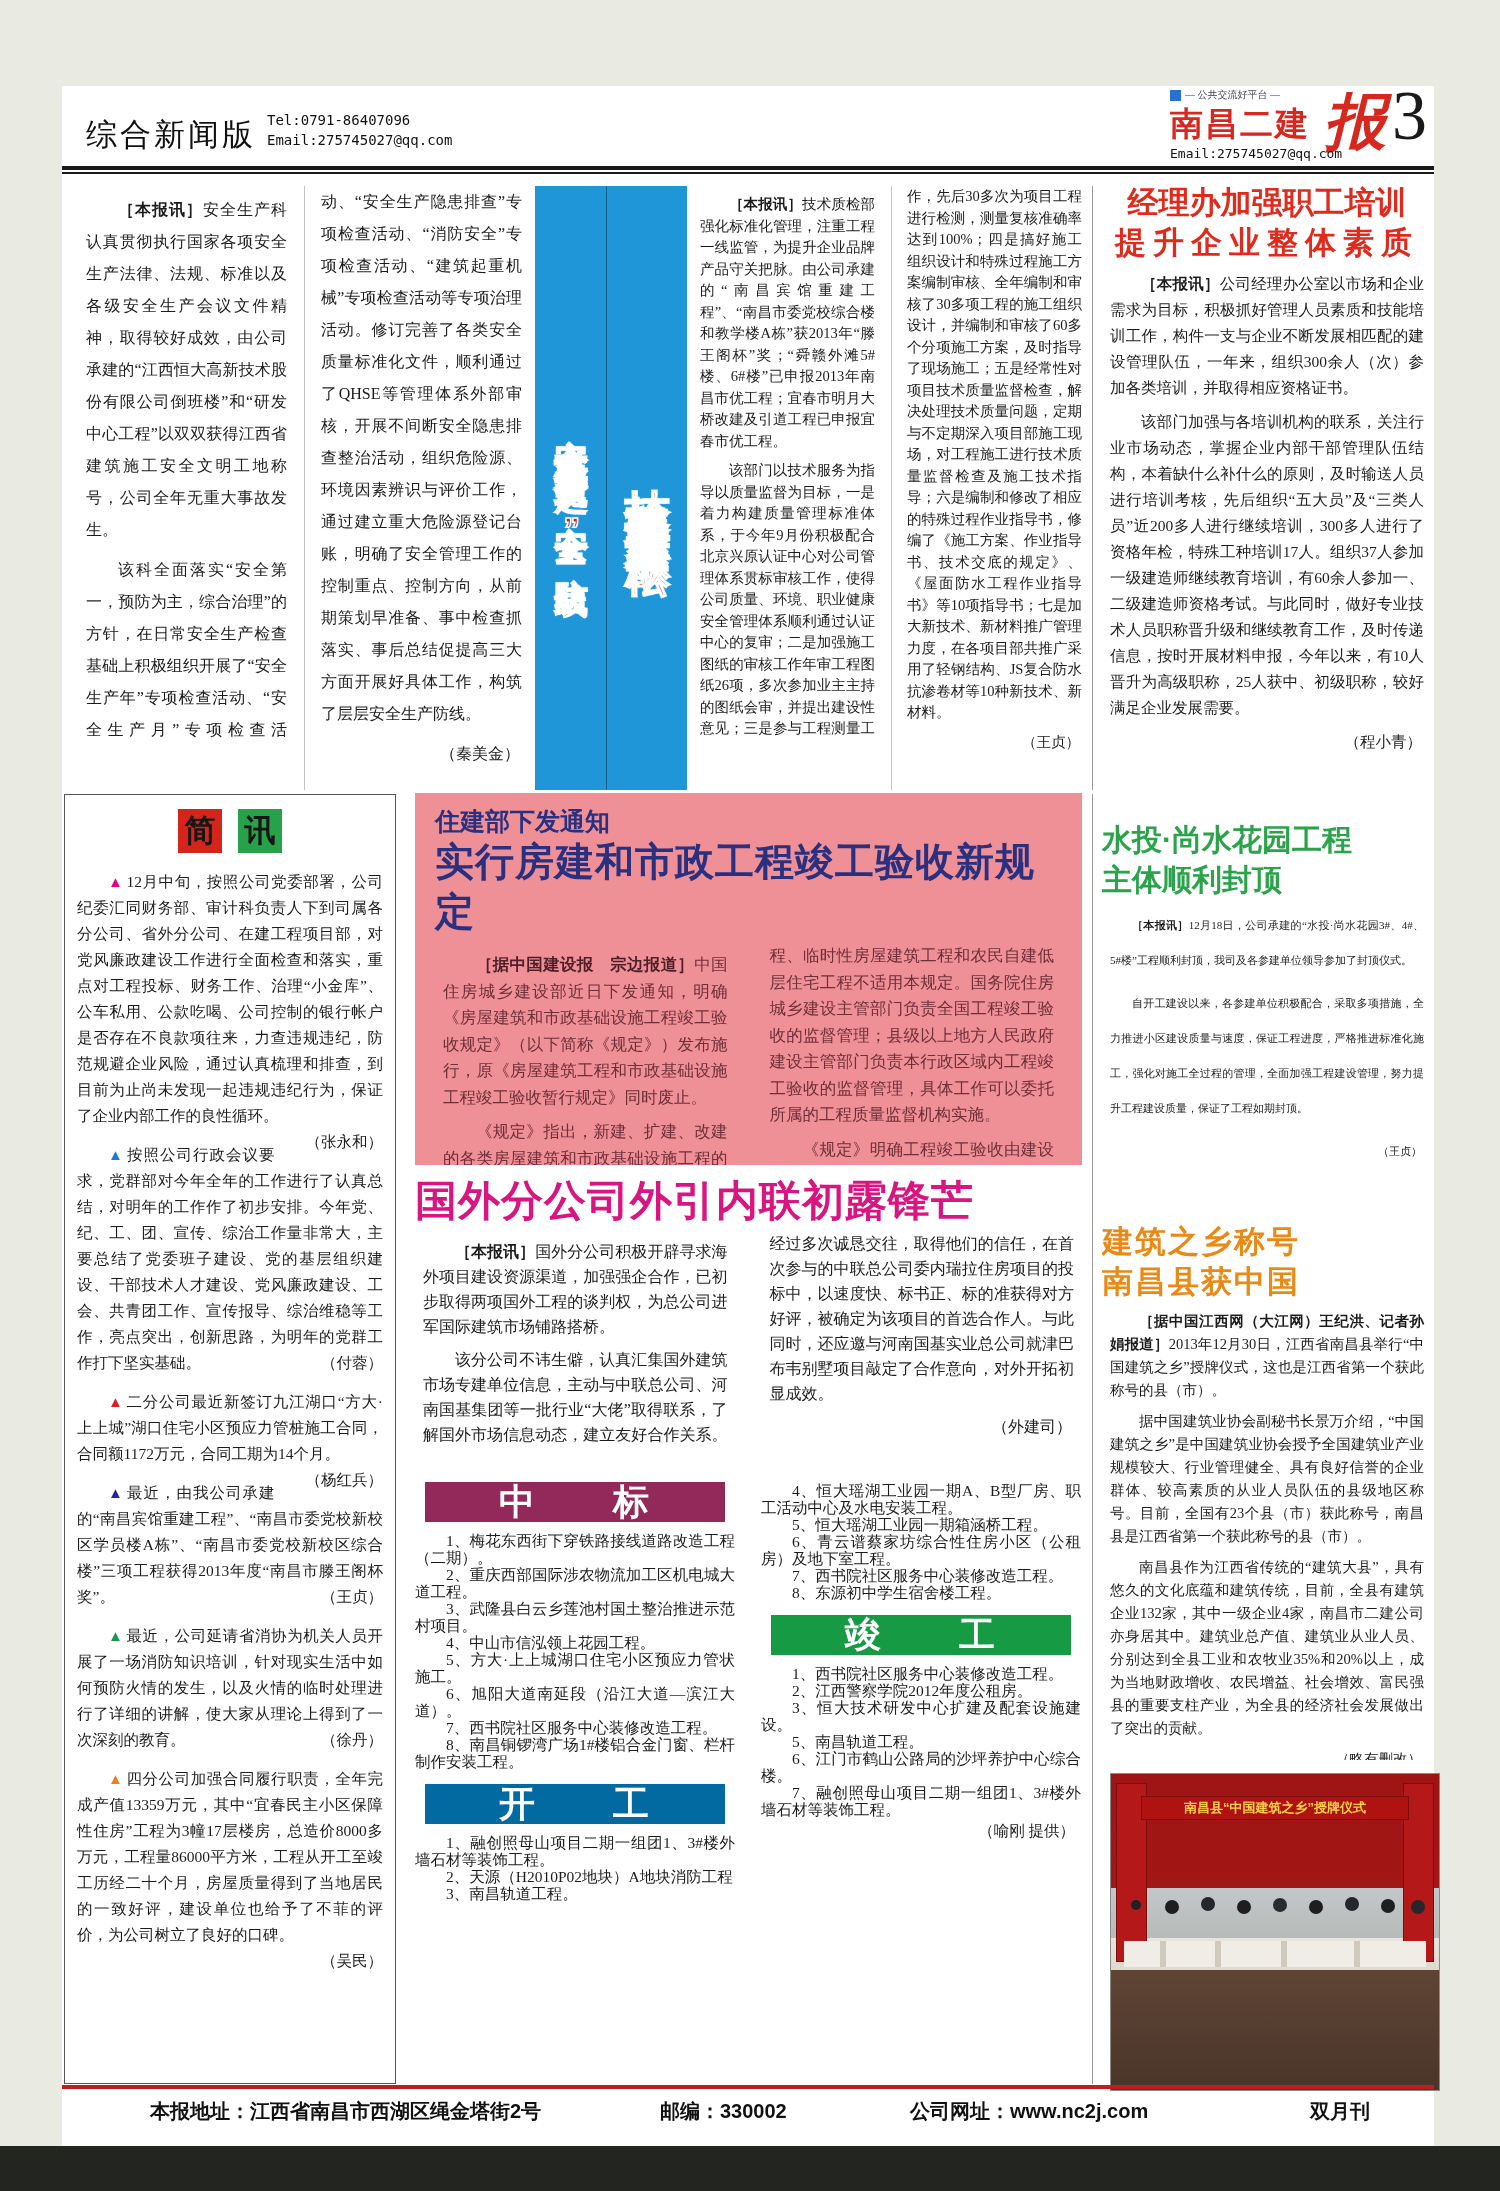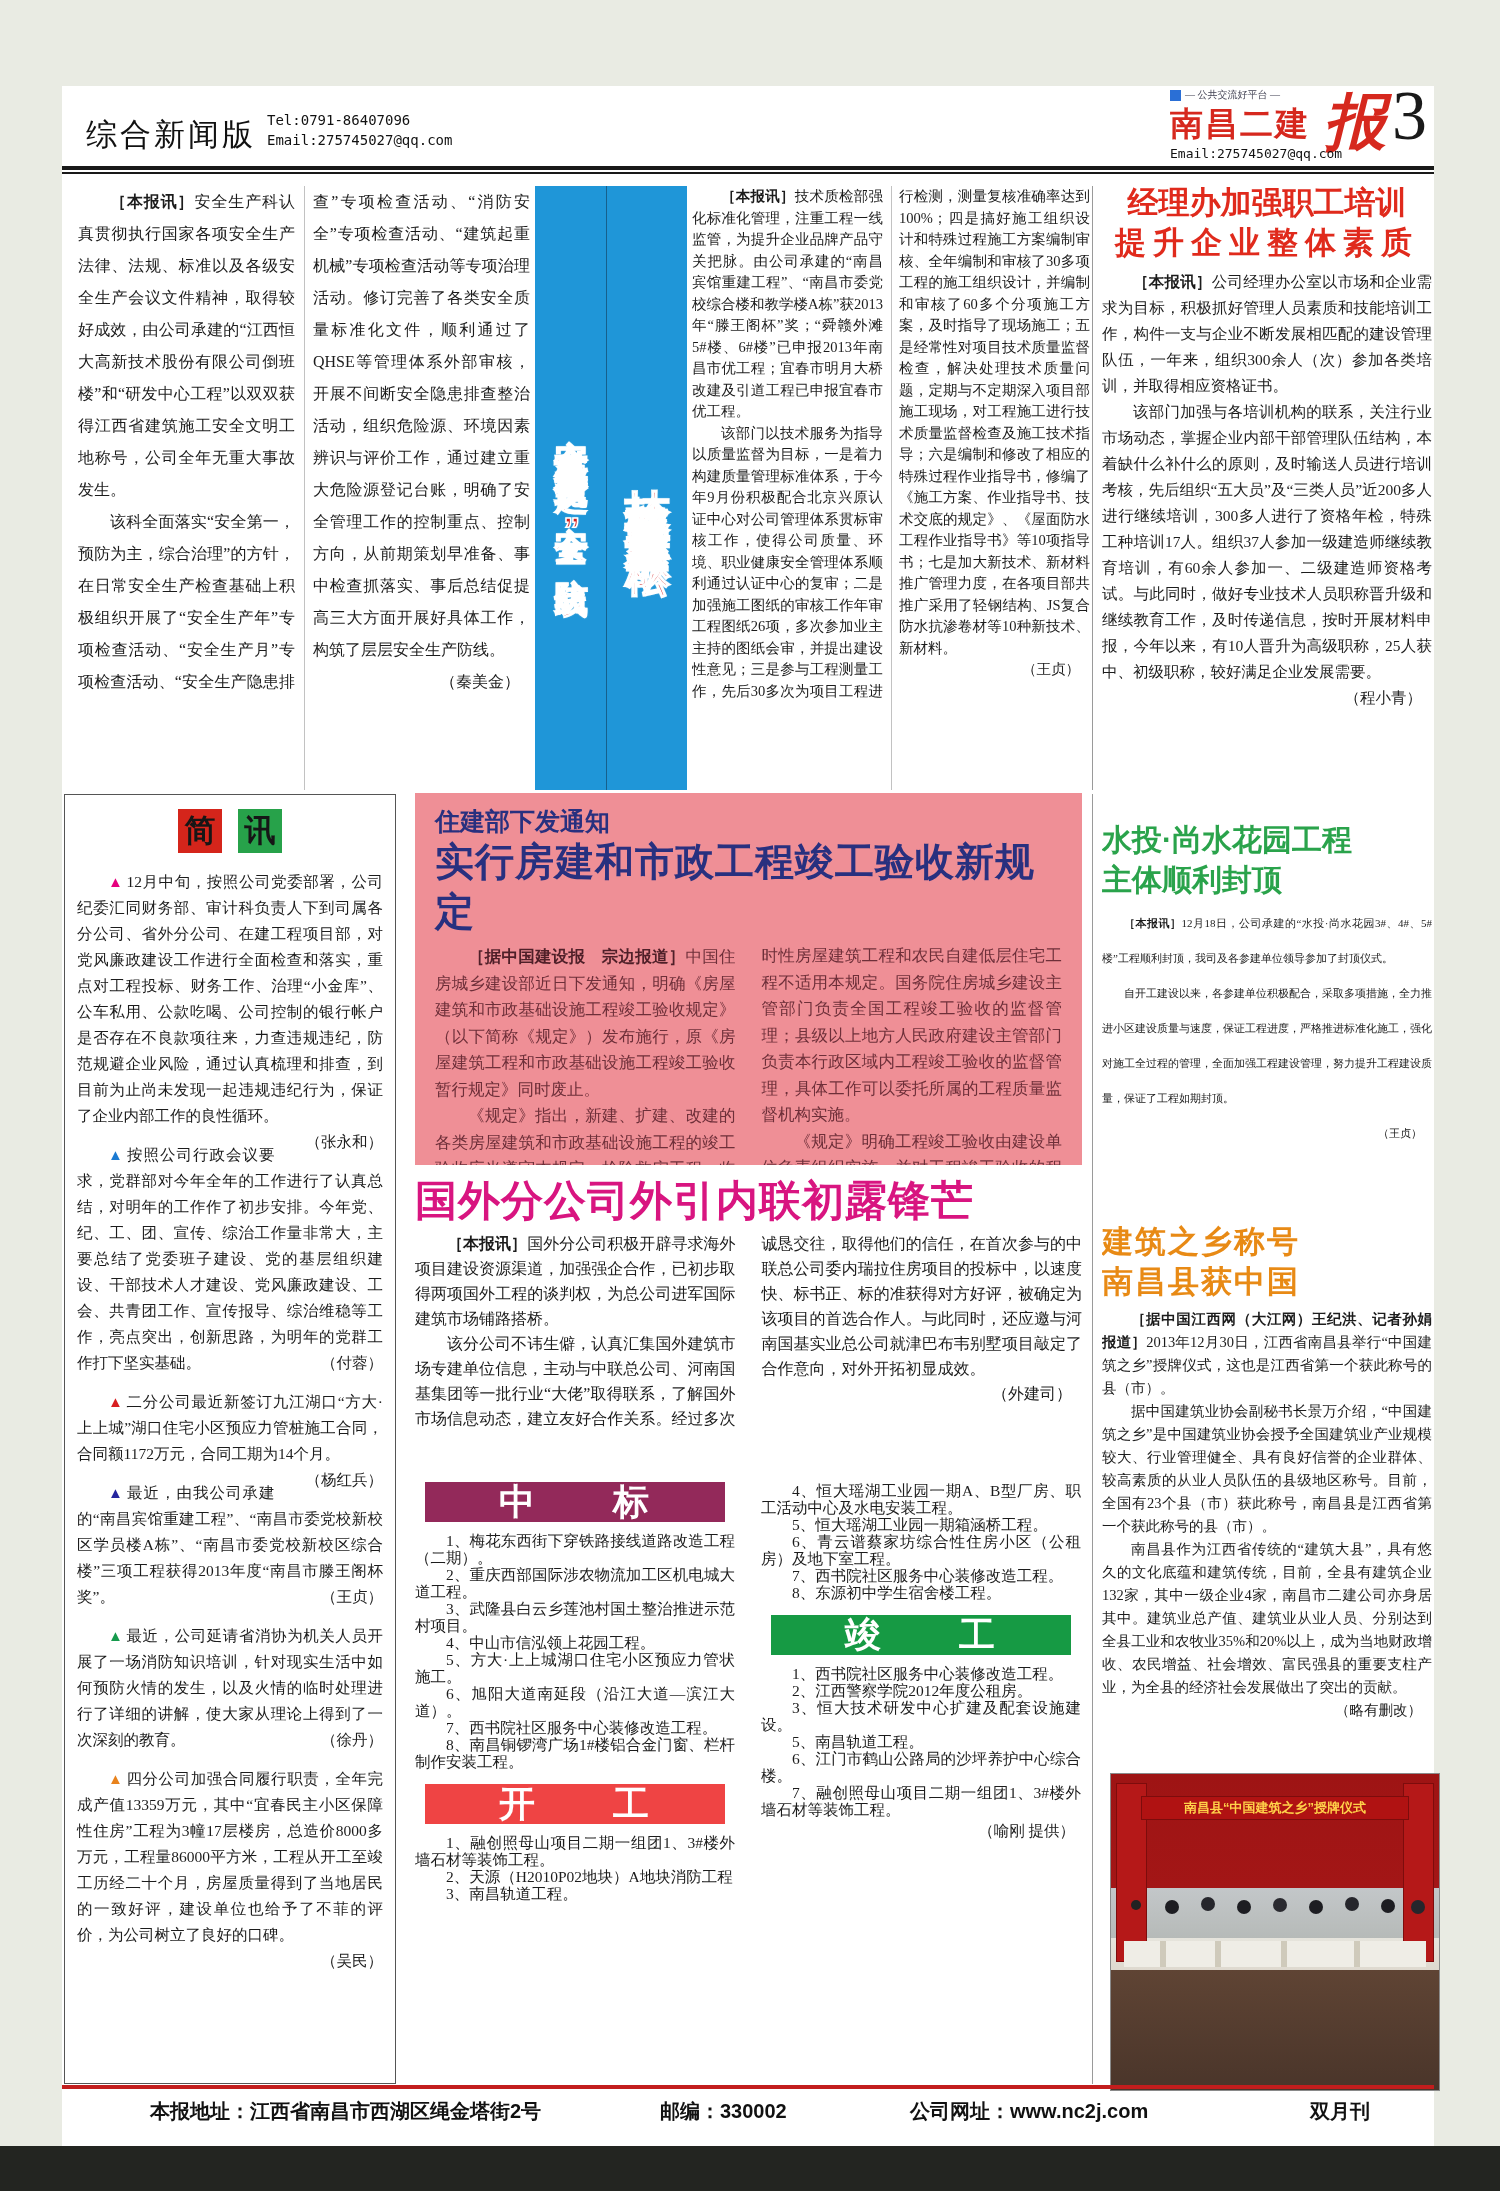--- a/index.html
+++ b/index.html
@@ -11,21 +11,21 @@
   .edition{left:24px;top:28px;font-family:"Liberation Sans",sans-serif;font-size:31px;letter-spacing:3px;color:#111;}
   .contact{left:205px;top:24px;font-family:"DejaVu Sans Mono",monospace;font-size:14px;line-height:20px;color:#111;}
   .logo-tag{left:1108px;top:2px;font-size:10px;color:#445;display:flex;align-items:center;gap:4px;}
   .logo-sq{display:inline-block;width:11px;height:11px;background:#2a6fd6;}
   .logo-name{left:1108px;top:16px;font-family:"Liberation Sans",sans-serif;font-weight:bold;font-size:33px;color:#d6281e;letter-spacing:2px;}
   .logo-bao{left:1262px;top:-6px;font-size:62px;font-weight:bold;color:#d6281e;font-style:italic;}
   .page-num{left:1330px;top:-10px;font-size:70px;color:#1a1a1a;font-family:"Liberation Serif",serif;}
   .logo-email{left:1108px;top:60px;font-family:"DejaVu Sans Mono",monospace;font-size:13px;color:#111;}
   .rule{left:0;top:80px;width:1372px;height:2px;border-top:4px solid #191919;border-bottom:2px solid #191919;}
   
-  .para{margin:0;text-indent:2em;text-align:justify;}
+  .para{margin:8px;text-indent:2em;text-align:justify;}
   .byline{text-align:right;padding-right:10px;}
   .lead{font-family:"Liberation Sans",sans-serif;}
   
   .artA{left:16px;top:100px;width:452px;height:604px;column-count:2;column-gap:18px;
         column-rule:1px solid #c2c2c2;font-size:16px;line-height:32px;overflow:hidden;}
   .banner{left:473px;top:100px;width:152px;height:604px;background:#1f96d8;display:flex;}
   .banner-sub,.banner-main{writing-mode:vertical-rl;text-orientation:upright;display:flex;align-items:center;justify-content:center;
         height:100%;font-family:"Liberation Sans",sans-serif;font-weight:bold;color:#d01f1f;
         -webkit-text-stroke:1.5px #ffffff;text-shadow:0 0 2px #fff;}
   .banner-sub{width:47%;font-size:33px;letter-spacing:5px;border-right:1px solid #16608c;}
@@ -57,21 +57,21 @@
   
   .overseas{left:353px;top:1089px;width:667px;height:300px;overflow:hidden;}
   .ov-title{font-family:"Liberation Sans",sans-serif;font-weight:bold;font-size:42px;color:#d81580;line-height:52px;letter-spacing:1px;}
   .ov-body{margin-top:4px;column-count:2;column-gap:26px;font-size:16px;line-height:25px;}
   
   .lists{left:353px;top:1396px;width:667px;height:600px;overflow:hidden;display:flex;gap:26px;}
   .lcol{width:320px;overflow:hidden;}
   .lhead{width:300px;height:40px;margin:0 auto 10px auto;display:flex;align-items:center;justify-content:center;
          color:#fff;font-family:"Liberation Sans",sans-serif;font-weight:bold;font-size:36px;letter-spacing:2px;}
   .lh-zb{background:#93295a;}
-  .lh-kg{background:#ef4444;margin-top:14px;}
+  .lh-kg{background:#0369a1;margin-top:14px;}
   .lh-jg{background:#169a44;margin-top:14px;}
   .li{margin:0;text-indent:2em;text-align:justify;font-size:15.5px;line-height:17px;}
   .jg-by{text-align:right;font-size:15.5px;line-height:25px;padding-right:6px;}
   .vline2{left:1030px;top:708px;width:0;height:1290px;border-left:1px solid #9a9a9a;}
   
   .shuitou{left:1040px;top:734px;width:330px;height:392px;overflow:hidden;}
   .st-title{font-family:"Liberation Sans",sans-serif;font-weight:bold;font-size:30px;color:#2aa34b;line-height:40px;}
   .st-body{margin-top:6px;font-size:11px;line-height:35px;}
   .nanchang{left:1040px;top:1136px;width:330px;height:538px;overflow:hidden;}
   .nc-title{font-family:"Liberation Sans",sans-serif;font-weight:bold;font-size:31px;color:#e88a15;line-height:40px;letter-spacing:2px;}

